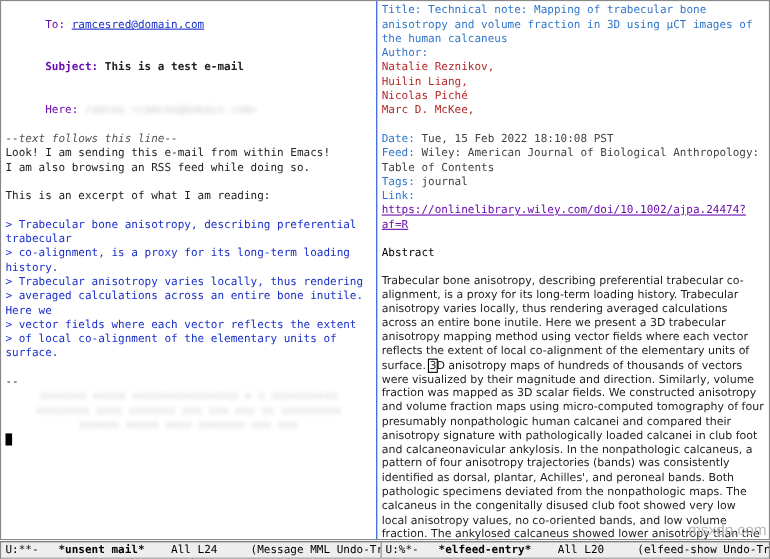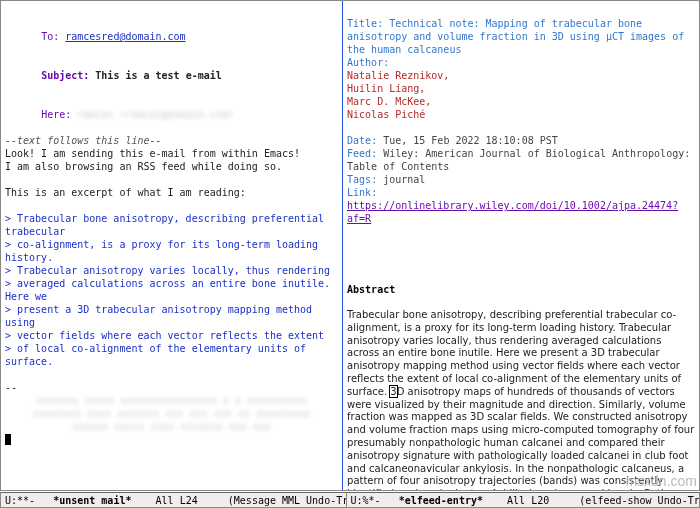--- a/index.html
+++ b/index.html
@@ -17,21 +17,21 @@
   }
   .split {
     display: flex;
     width: 100%;
     height: 491px;
     border: 1px solid #888;
   }
   .pane {
     flex: 1 1 50%;
     overflow: hidden;
-    padding: 16px 4px;
+    padding: 2px 4px;
     position: relative;
   }
   .pane.left { border-right: 1px solid #1d4ed8; flex-basis: 49%; }
   .pane.right { flex-basis: 51%; }
   .hdr-line { white-space: pre; }
   .k-to, .k-subj, .k-from { color: #6a0dad; }
   .v-to { color: #1a30c9; text-decoration: underline; }
   .bold { font-weight: bold; }
   .sep { color: #555; font-style: italic; }
   .body-text { color: #222; }
@@ -45,21 +45,21 @@
     display: inline-block;
     width: 6px; height: 11px;
     background: #000;
     vertical-align: text-bottom;
   }
 
   .field-k { color: #3377cc; }
   .field-v { color: #444; }
   .author-v { color: #b52a2a; }
   .link { color: #6a0dad; text-decoration: underline; }
-  .abs-h { font-weight: bold; color: #000; margin-top: 45px; }
+  .abs-h { font-weight: normal; color: #000; }
   .wrap { white-space: normal; word-wrap: break-word; }
   .prewrap { white-space: pre-wrap; }
   .rss-body {
     font-family: "DejaVu Sans", Arial, sans-serif;
     font-size: 10px;
     line-height: 1.28;
     color: #222;
   }
   .rss-cursor-word {
     outline: 1px solid #000;
@@ -114,39 +114,38 @@
       <div>Look! I am sending this e-mail from within Emacs!</div>
       <div class="body-text">I am also browsing an RSS feed while doing so.</div>
       <div class="body-text"></div>
       <div>&nbsp;</div>
       <div class="body-text">This is an excerpt of what I am reading:</div>
       <div>&nbsp;</div>
       <div class="quoted">&gt; Trabecular bone anisotropy, describing preferential trabecular</div>
       <div class="quoted">&gt; co-alignment, is a proxy for its long-term loading history.</div>
       <div class="quoted">&gt; Trabecular anisotropy varies locally, thus rendering</div>
       <div class="quoted">&gt; averaged calculations across an entire bone inutile. Here we</div>
-      <div class="quoted">&gt; present a 3D trabecular anisotropy mapping method using</div>
       <div class="quoted">&gt; vector fields where each vector reflects the extent</div>
       <div class="quoted">&gt; of local co-alignment of the elementary units of surface.</div>
       <div>&nbsp;</div>
       <div class="body-text">--</div>
       <div class="grey-blur" style="text-align:center">xxxxxxx  xxxxx xxxxxxxxxxxxxxxx x x xxxxxxxxxx</div>
       <div class="grey-blur" style="text-align:center">xxxxxxxx xxxx xxxxxxx xxx xxx xxx xx xxxxxxxxx</div>
       <div class="grey-blur" style="text-align:center">xxxxxx xxxxx xxxx xxxxxxx xxx xxx</div>
       <div><span class="cursor"></span></div>
     </div>
   </div>
 
   <div class="pane right">
     <div class="prewrap"><span class="field-k">Title</span><span class="field-k">: </span><span class="field-k">Technical note: Mapping of trabecular bone anisotropy and volume fraction in 3D using µCT images of the human calcaneus</span></div>
     <div><span class="field-k">Author</span><span class="field-k">:</span></div>
     <div class="author-v">Natalie Reznikov,</div>
     <div class="author-v">Huilin Liang,</div>
+    <div class="author-v">Nicolas Piché</div>
     <div class="author-v">Marc D. McKee,</div>
-    <div class="author-v">Nicolas Piché</div>
     <div>&nbsp;</div>
     <div class="prewrap"><span class="field-k">Date</span><span class="field-k">: </span><span class="field-v">Tue, 15 Feb 2022 18:10:08 PST</span></div>
     <div class="prewrap"><span class="field-k">Feed</span><span class="field-k">: </span><span class="field-v">Wiley: American Journal of Biological Anthropology: Table of Contents</span></div>
     <div><span class="field-k">Tags</span><span class="field-k">: </span><span class="field-v">journal</span></div>
     <div class="prewrap"><span class="field-k">Link</span><span class="field-k">: </span><span class="link">https://onlinelibrary.wiley.com/doi/10.1002/ajpa.24474?af=R</span></div>
     <div>&nbsp;</div>
     <div class="abs-h">Abstract</div>
     <div>&nbsp;</div>
     <div class="rss-body wrap"><span>Trabecular bone anisotropy, describing preferential trabecular co-alignment, is a proxy for its long-term loading history. Trabecular anisotropy varies locally, thus rendering averaged calculations across an entire bone inutile. Here we present a 3D trabecular anisotropy mapping method using vector fields where each vector reflects the extent of local co-alignment of the elementary units of surface. </span><span class="rss-cursor-word">3</span><span>D anisotropy maps of hundreds of thousands of vectors were visualized by their magnitude and direction. Similarly, volume fraction was mapped as 3D scalar fields. We constructed anisotropy and volume fraction maps using micro-computed tomography of four presumably nonpathologic human calcanei and compared their anisotropy signature with pathologically loaded calcanei in club foot and calcaneonavicular ankylosis. In the nonpathologic calcaneus, a pattern of four anisotropy trajectories (bands) was consistently identified as dorsal, plantar, Achilles', and peroneal bands. Both pathologic specimens deviated from the nonpathologic maps. The calcaneus in the congenitally disused club foot showed very low local anisotropy values, no co-oriented bands, and low volume fraction. The ankylosed calcaneus showed lower anisotropy than the nonpathologic calcaneus, but not to the same extent as the club foot, and showed patchy high volume fraction. The directionality of co-oriented bands was barely discernable in the ankylosed calcaneus as compared to nonpathologic calcaneus. The anisotropy signature of the nonpathologic calcaneus is consistent with a kinetic loading pattern attributable to walking. The loss of this kinetic loading results in an absent/vanishing anisotropy signature. Such 3D mapping adds new dimensions to quantitative bioimaging of bone and the understanding of skeletal adaptation.</span></div>
   </div>

